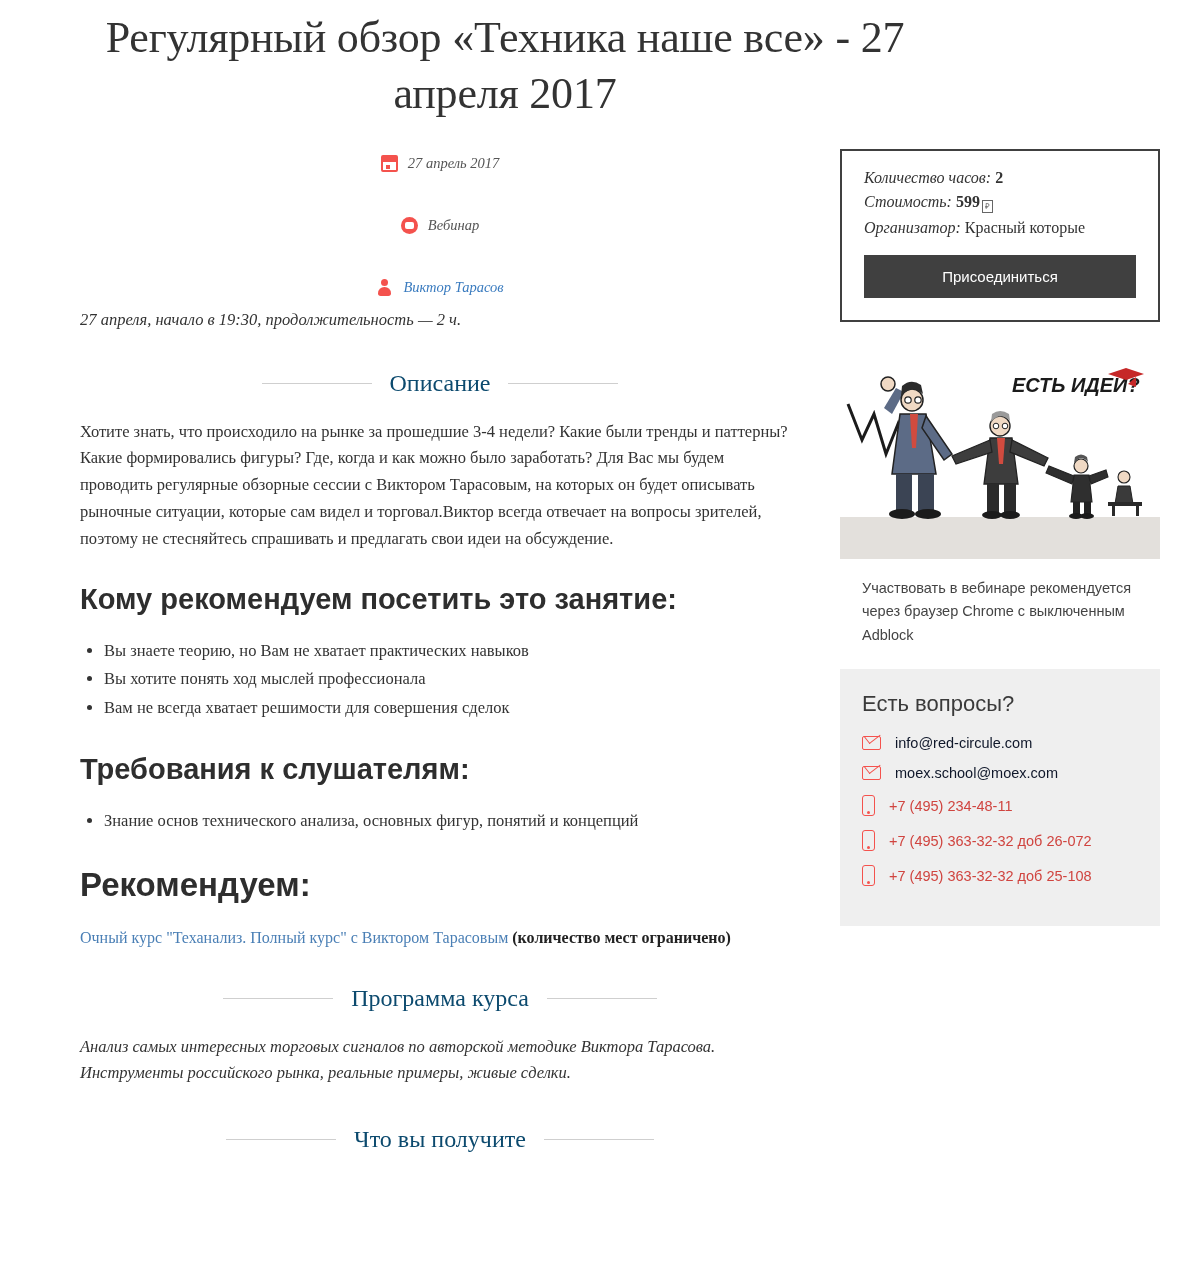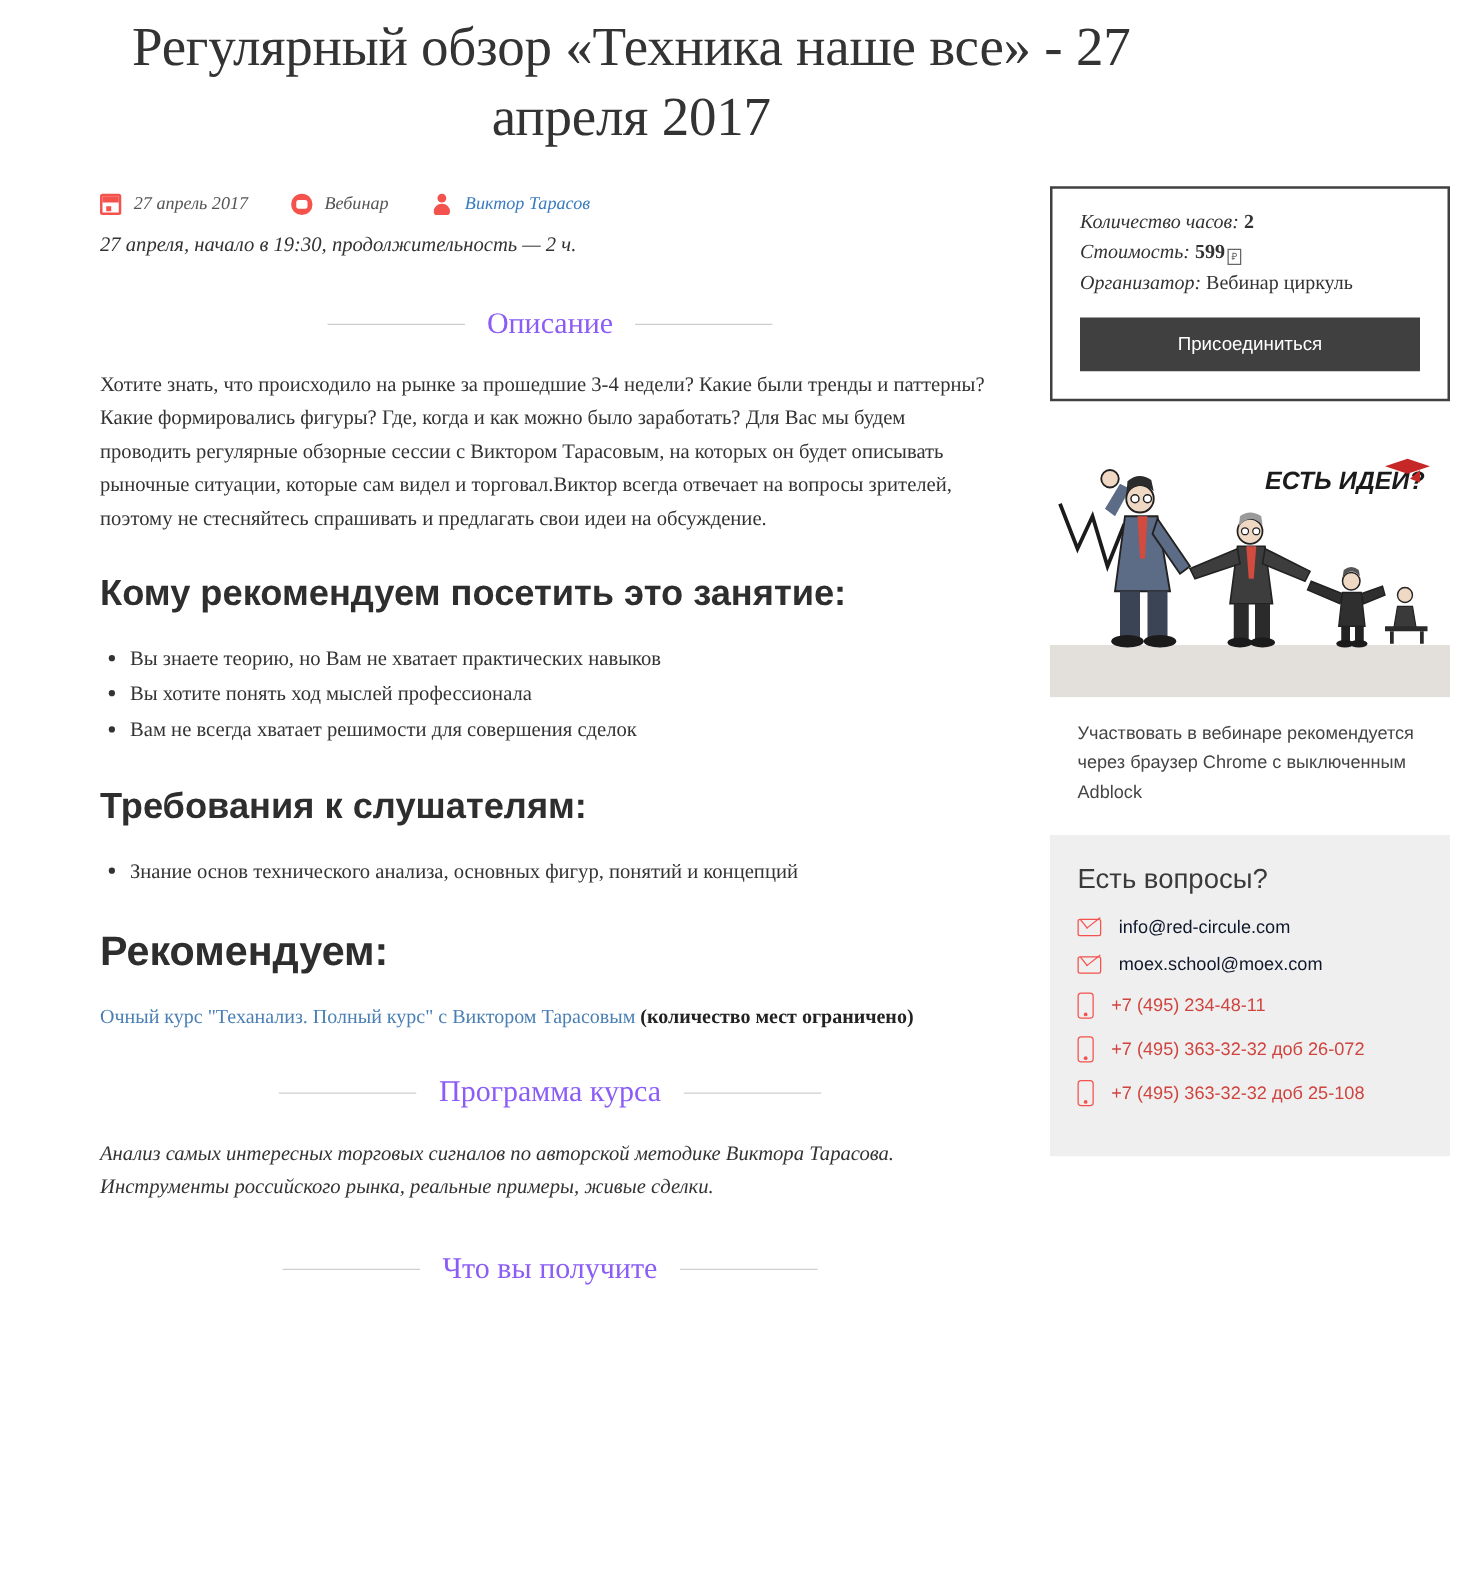--- a/index.html
+++ b/index.html
@@ -41,23 +41,24 @@
   .col-side {
     width: 320px;
     flex: 0 0 320px;
     margin-left: 40px;
   }
 
   
   .meta-row {
     display: flex;
     align-items: center;
-    gap: 34px;
+    gap: 45px;
     padding-top: 6px;
     margin-bottom: 14px;
+    flex-direction: column;
   }
   .meta-item {
     display: flex;
     align-items: center;
     gap: 10px;
     font-size: 14.5px;
   }
   .meta-item .label {
     font-style: italic;
     color: #555;
@@ -137,21 +138,21 @@
     gap: 18px;
     margin: 34px 0 22px 0;
   }
   .sec-head .rule {
     height: 1px;
     background: #cfcfcf;
     width: 110px;
   }
   .sec-head .txt {
     font-size: 24px;
-    color: #8b5cf6;
+    color: #0c4a6e;
     white-space: nowrap;
   }
 
   .para {
     font-size: 16.5px;
     line-height: 1.62;
     color: #333;
     margin: 0 0 26px 0;
     text-align: left;
   }
@@ -390,21 +391,21 @@
         <p>
           <span class="k">Количество часов:</span>
           <span class="v">2</span>
         </p>
         <p>
           <span class="k">Стоимость:</span>
           <span class="v">599</span><span class="rub">₽</span>
         </p>
         <p>
           <span class="k">Организатор:</span>
-          <span class="v normal">Вебинар циркуль</span>
+          <span class="v normal">Красный которые</span>
         </p>
         <button class="join-btn">Присоединиться</button>
       </div>
 
       <div class="illus">
         <svg width="320" height="215" viewBox="0 0 320 215" xmlns="http://www.w3.org/2000/svg">
           <rect x="0" y="173" width="320" height="42" fill="#e3e0dc"></rect>
 
           <polyline points="8,60 22,96 34,70 46,110 58,80 70,120 80,95" fill="none" stroke="#1b1b1b" stroke-width="3"></polyline>
 

